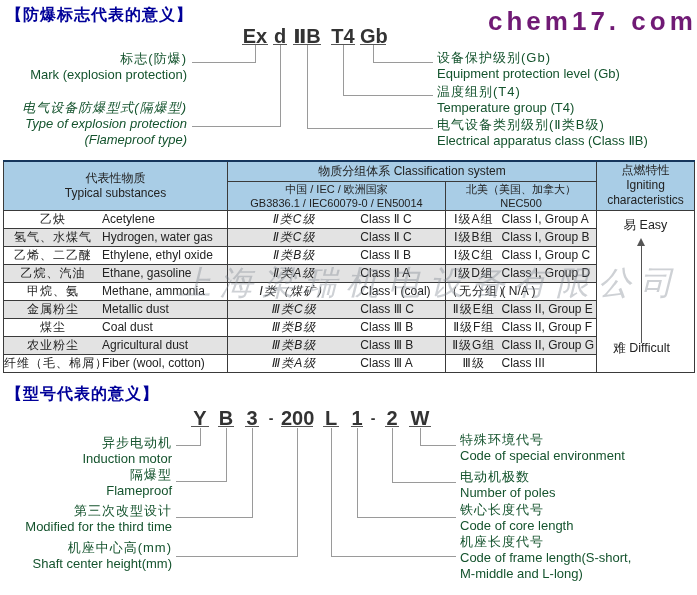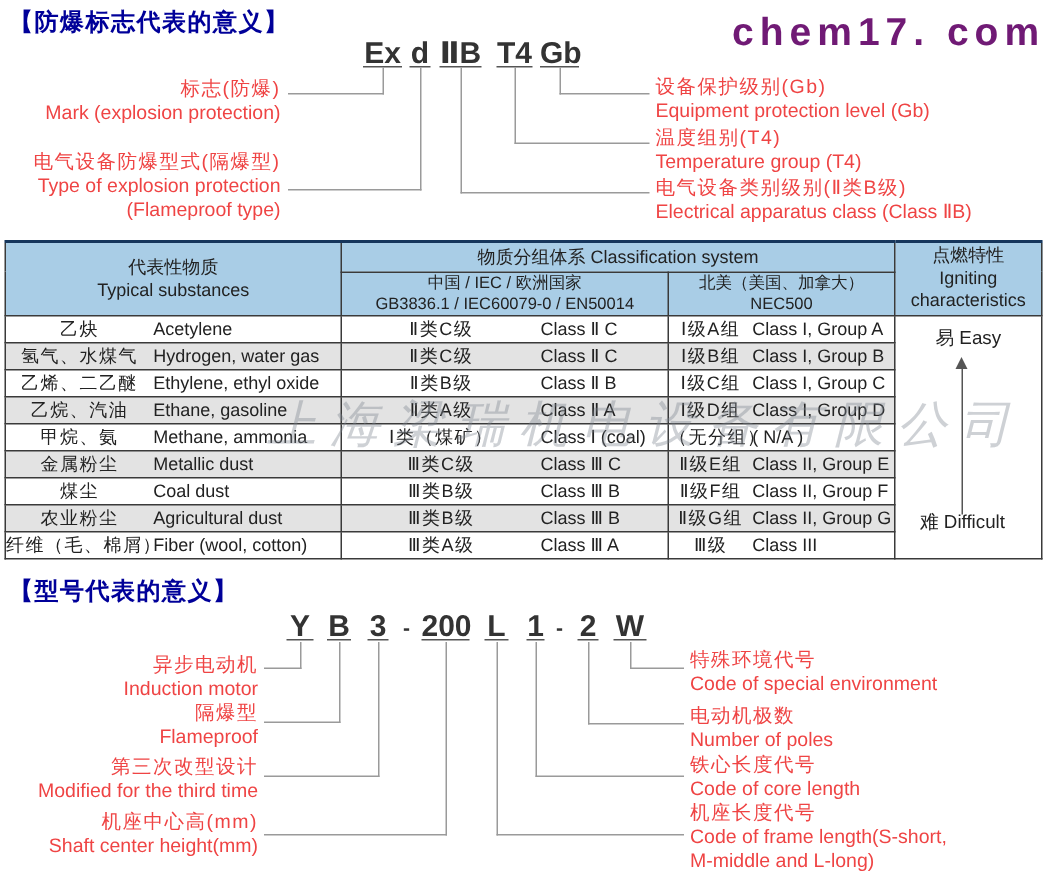--- a/index.html
+++ b/index.html
@@ -7,38 +7,38 @@
           font-family:"Liberation Sans","DejaVu Sans",sans-serif;color:#333;}
   .sec-title{position:absolute;margin:0;font-size:16px;font-weight:bold;color:#000099;letter-spacing:1px;}
   .wm-top{position:absolute;left:488px;top:6px;font-size:26px;letter-spacing:4px;color:#701a75;font-weight:bold;}
   .wm-table{position:absolute;left:178px;top:261px;font-size:33px;letter-spacing:9px;
             color:rgba(125,135,145,0.38);white-space:nowrap;z-index:5;pointer-events:none;font-style:italic;}
   .code-char{position:absolute;height:15px;font-size:20px;font-weight:bold;color:#333;
              text-align:center;border-bottom:1px solid #555;line-height:15px;}
   .code-dash{position:absolute;height:15px;font-size:14px;font-weight:bold;color:#333;text-align:center;line-height:15px;}
   .conn-l{position:absolute;border-right:1px solid #9a9a9a;border-bottom:1px solid #9a9a9a;}
   .conn-r{position:absolute;border-left:1px solid #9a9a9a;border-bottom:1px solid #9a9a9a;}
-  .lblock{position:absolute;font-size:13px;line-height:16px;color:#ef4444;}
+  .lblock{position:absolute;font-size:13px;line-height:16px;color:#14532d;}
   .lblock.right-al{text-align:right;}
   .lblock .zh{letter-spacing:1px;}
   
   .cls-table{position:absolute;left:3px;top:160px;width:691px;border-collapse:collapse;
              font-size:12px;color:#222;table-layout:fixed;}
   .cls-table td,.cls-table th{border:1px solid #3a3a3a;padding:0;font-weight:normal;}
   .cls-table tr.hd1 th{border-top:2px solid #16365c;}
   .cls-table th{background:#a9cde6;}
   .hd1{height:20px;} .hd2{height:21px;} .dr{height:18px;}
   .hd-sub{font-size:11px;line-height:14px;text-align:center;}
   .hd-c{text-align:center;line-height:15px;}
   tr.alt td{background:#e3e3e3;}
   td.c4{background:#ffffff !important;position:relative;}
   .cell-pair{display:flex;align-items:center;white-space:nowrap;}
   .cp-zh{text-align:center;letter-spacing:1px;}
   .cp-en{flex:1;text-align:left;margin-left:0;}
-  .c1 .cp-zh{width:44%;} .c2 .cp-zh{width:61%;} .c3 .cp-zh{width:37%;}
+  .c1 .cp-zh{width:44%;} .c2 .cp-zh{width:61%;font-style:italic;} .c3 .cp-zh{width:37%;}
   .ign-easy{position:absolute;top:6px;left:0;width:100%;text-align:center;font-size:12.5px;}
   .ign-diff{position:absolute;top:129px;left:0;width:92%;text-align:center;font-size:12.5px;}
   .ign-line{position:absolute;left:44px;top:34px;width:0;height:98px;border-left:1px solid #555;}
   .ign-head{position:absolute;left:40px;top:27px;width:0;height:0;
             border-left:4px solid transparent;border-right:4px solid transparent;border-bottom:8px solid #555;}
 </style>
 </head>
 <body>
 
 <div id="canvas">
@@ -57,21 +57,21 @@
   <div class="conn-l" style="left:192px;top:45px;width:63px;height:17px;"></div>
   <div class="conn-l" style="left:192px;top:45px;width:88px;height:81px;"></div>
   <div class="conn-r" style="left:307px;top:45px;width:125px;height:83px;"></div>
   <div class="conn-r" style="left:343px;top:45px;width:89px;height:50px;"></div>
   <div class="conn-r" style="left:373px;top:45px;width:59px;height:17px;"></div>
 
   <div class="lblock right-al" style="right:510px;top:51px;">
     <div class="zh">标志(防爆)</div>
     <div>Mark (explosion protection)</div>
   </div>
-  <div class="lblock right-al" style="right:510px;top:100px;">
+  <div class="lblock right-al" style="right:510px;top:100px;font-style:italic;">
     <div class="zh">电气设备防爆型式(隔爆型)</div>
     <div>Type of explosion protection</div>
     <div>(Flameproof type)</div>
   </div>
   <div class="lblock" style="left:437px;top:50px;">
     <div class="zh">设备保护级别(Gb)</div>
     <div>Equipment protection level (Gb)</div>
   </div>
   <div class="lblock" style="left:437px;top:84px;">
     <div class="zh">温度组别(T4)</div>

